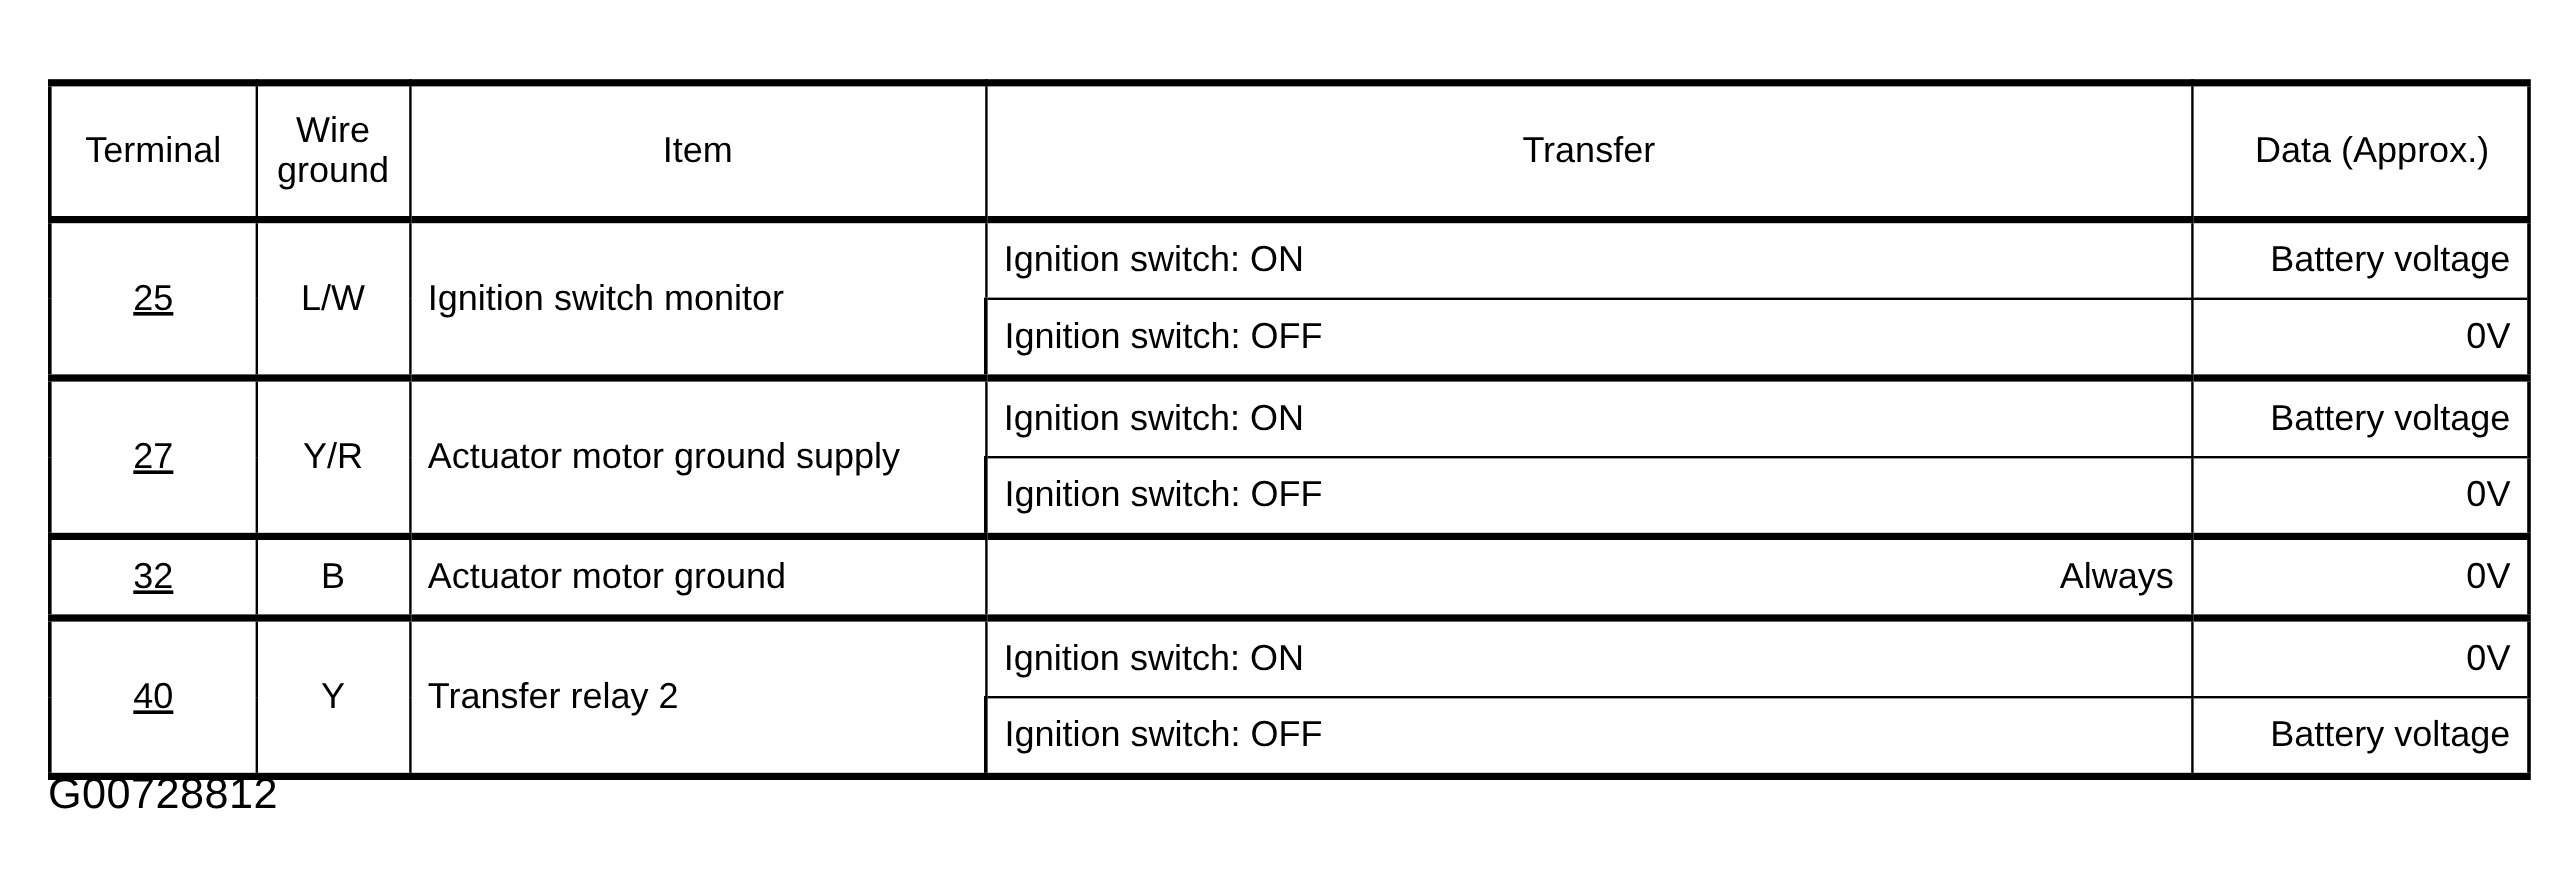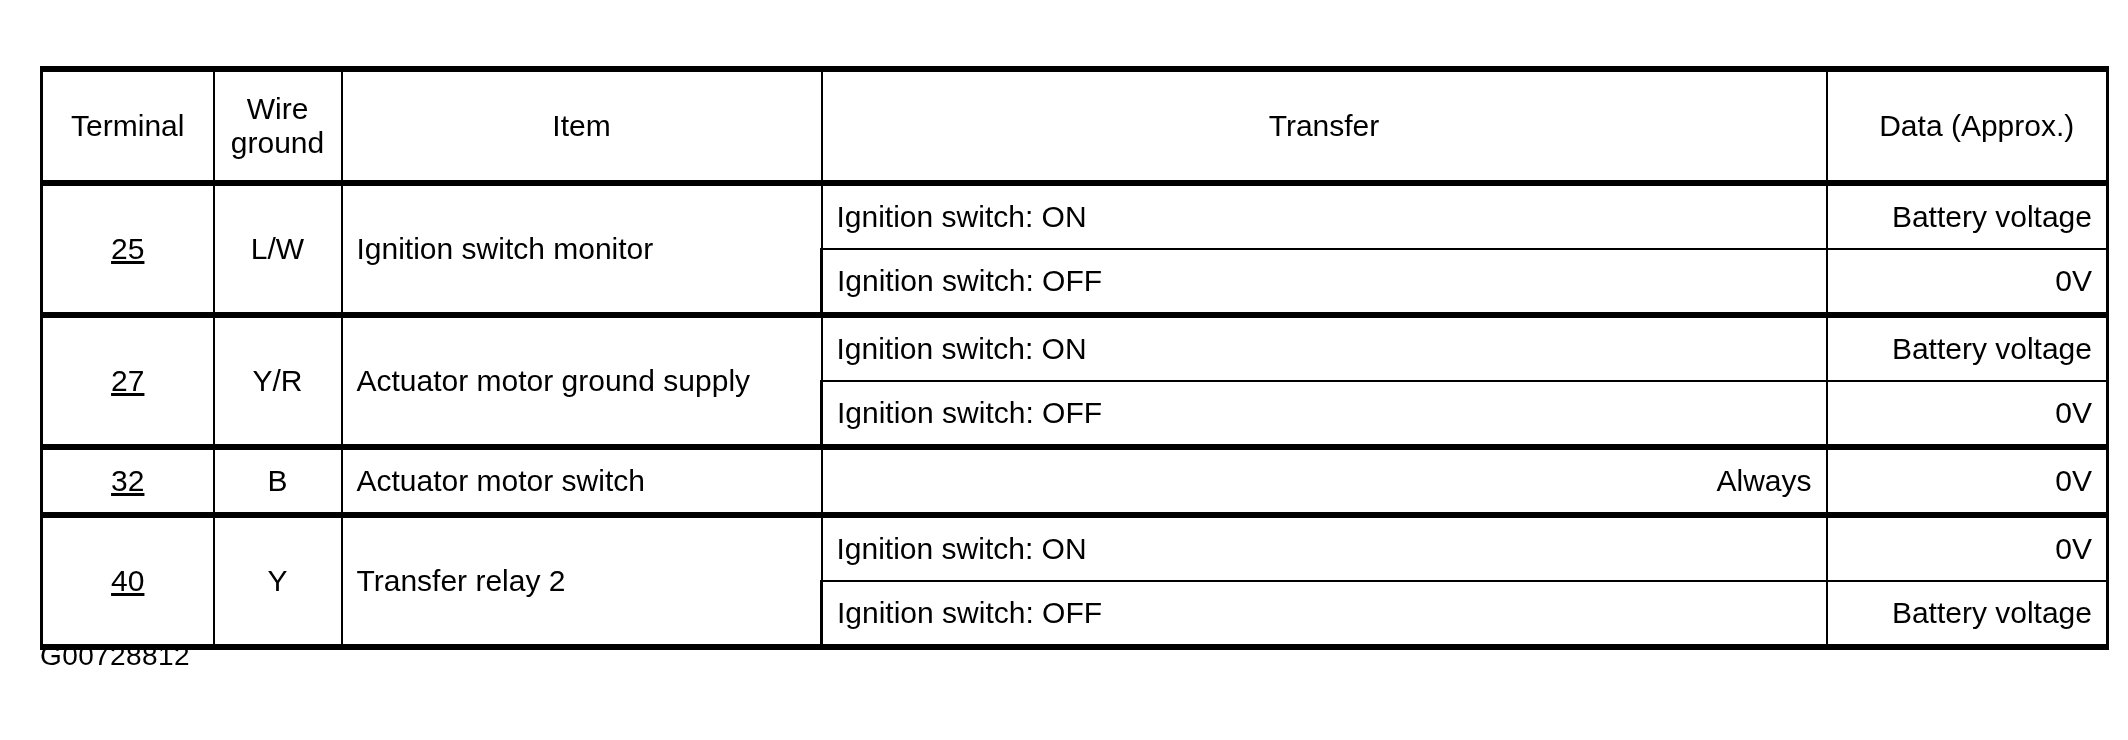--- a/index.html
+++ b/index.html
@@ -83,21 +83,21 @@
   .item-cell { font-size: 31px; text-align: left; }
   .cond-cell { font-size: 30px; text-align: left; }
   .cond-cell.center { text-align: right; }
   .data-cell { font-size: 30px; text-align: right; }
 
   
   .fig-code {
     position: absolute;
     left: 40px;
     top: 640px;
-    font-size: 28px;
+    font-size: 36px;
     letter-spacing: 0.4px;
     color: #000;
   }
 </style>
 </head>
 <body>
 
 <div class="page">
 
   <div class="table-wrap">
@@ -148,21 +148,21 @@
             <td class="row-cell cond-cell">Ignition switch: ON</td>
             <td class="row-cell data-cell">Battery voltage</td>
           </tr>
           <tr>
             <td class="row-cell cond-cell">Ignition switch: OFF</td>
             <td class="row-cell data-cell">0V</td>
           </tr>
           <tr class="group-start">
             <td class="row-cell term-cell" rowspan="1">32</td>
             <td class="row-cell wire-cell" rowspan="1">B</td>
-            <td class="row-cell item-cell" rowspan="1">Actuator motor switch</td>
+            <td class="row-cell item-cell" rowspan="1">Actuator motor ground</td>
             <td class="row-cell cond-cell center">Always</td>
             <td class="row-cell data-cell">0V</td>
           </tr>
           <tr class="group-start">
             <td class="row-cell term-cell" rowspan="2">40</td>
             <td class="row-cell wire-cell" rowspan="2">Y</td>
             <td class="row-cell item-cell" rowspan="2">Transfer relay 2</td>
             <td class="row-cell cond-cell">Ignition switch: ON</td>
             <td class="row-cell data-cell">0V</td>
           </tr>

